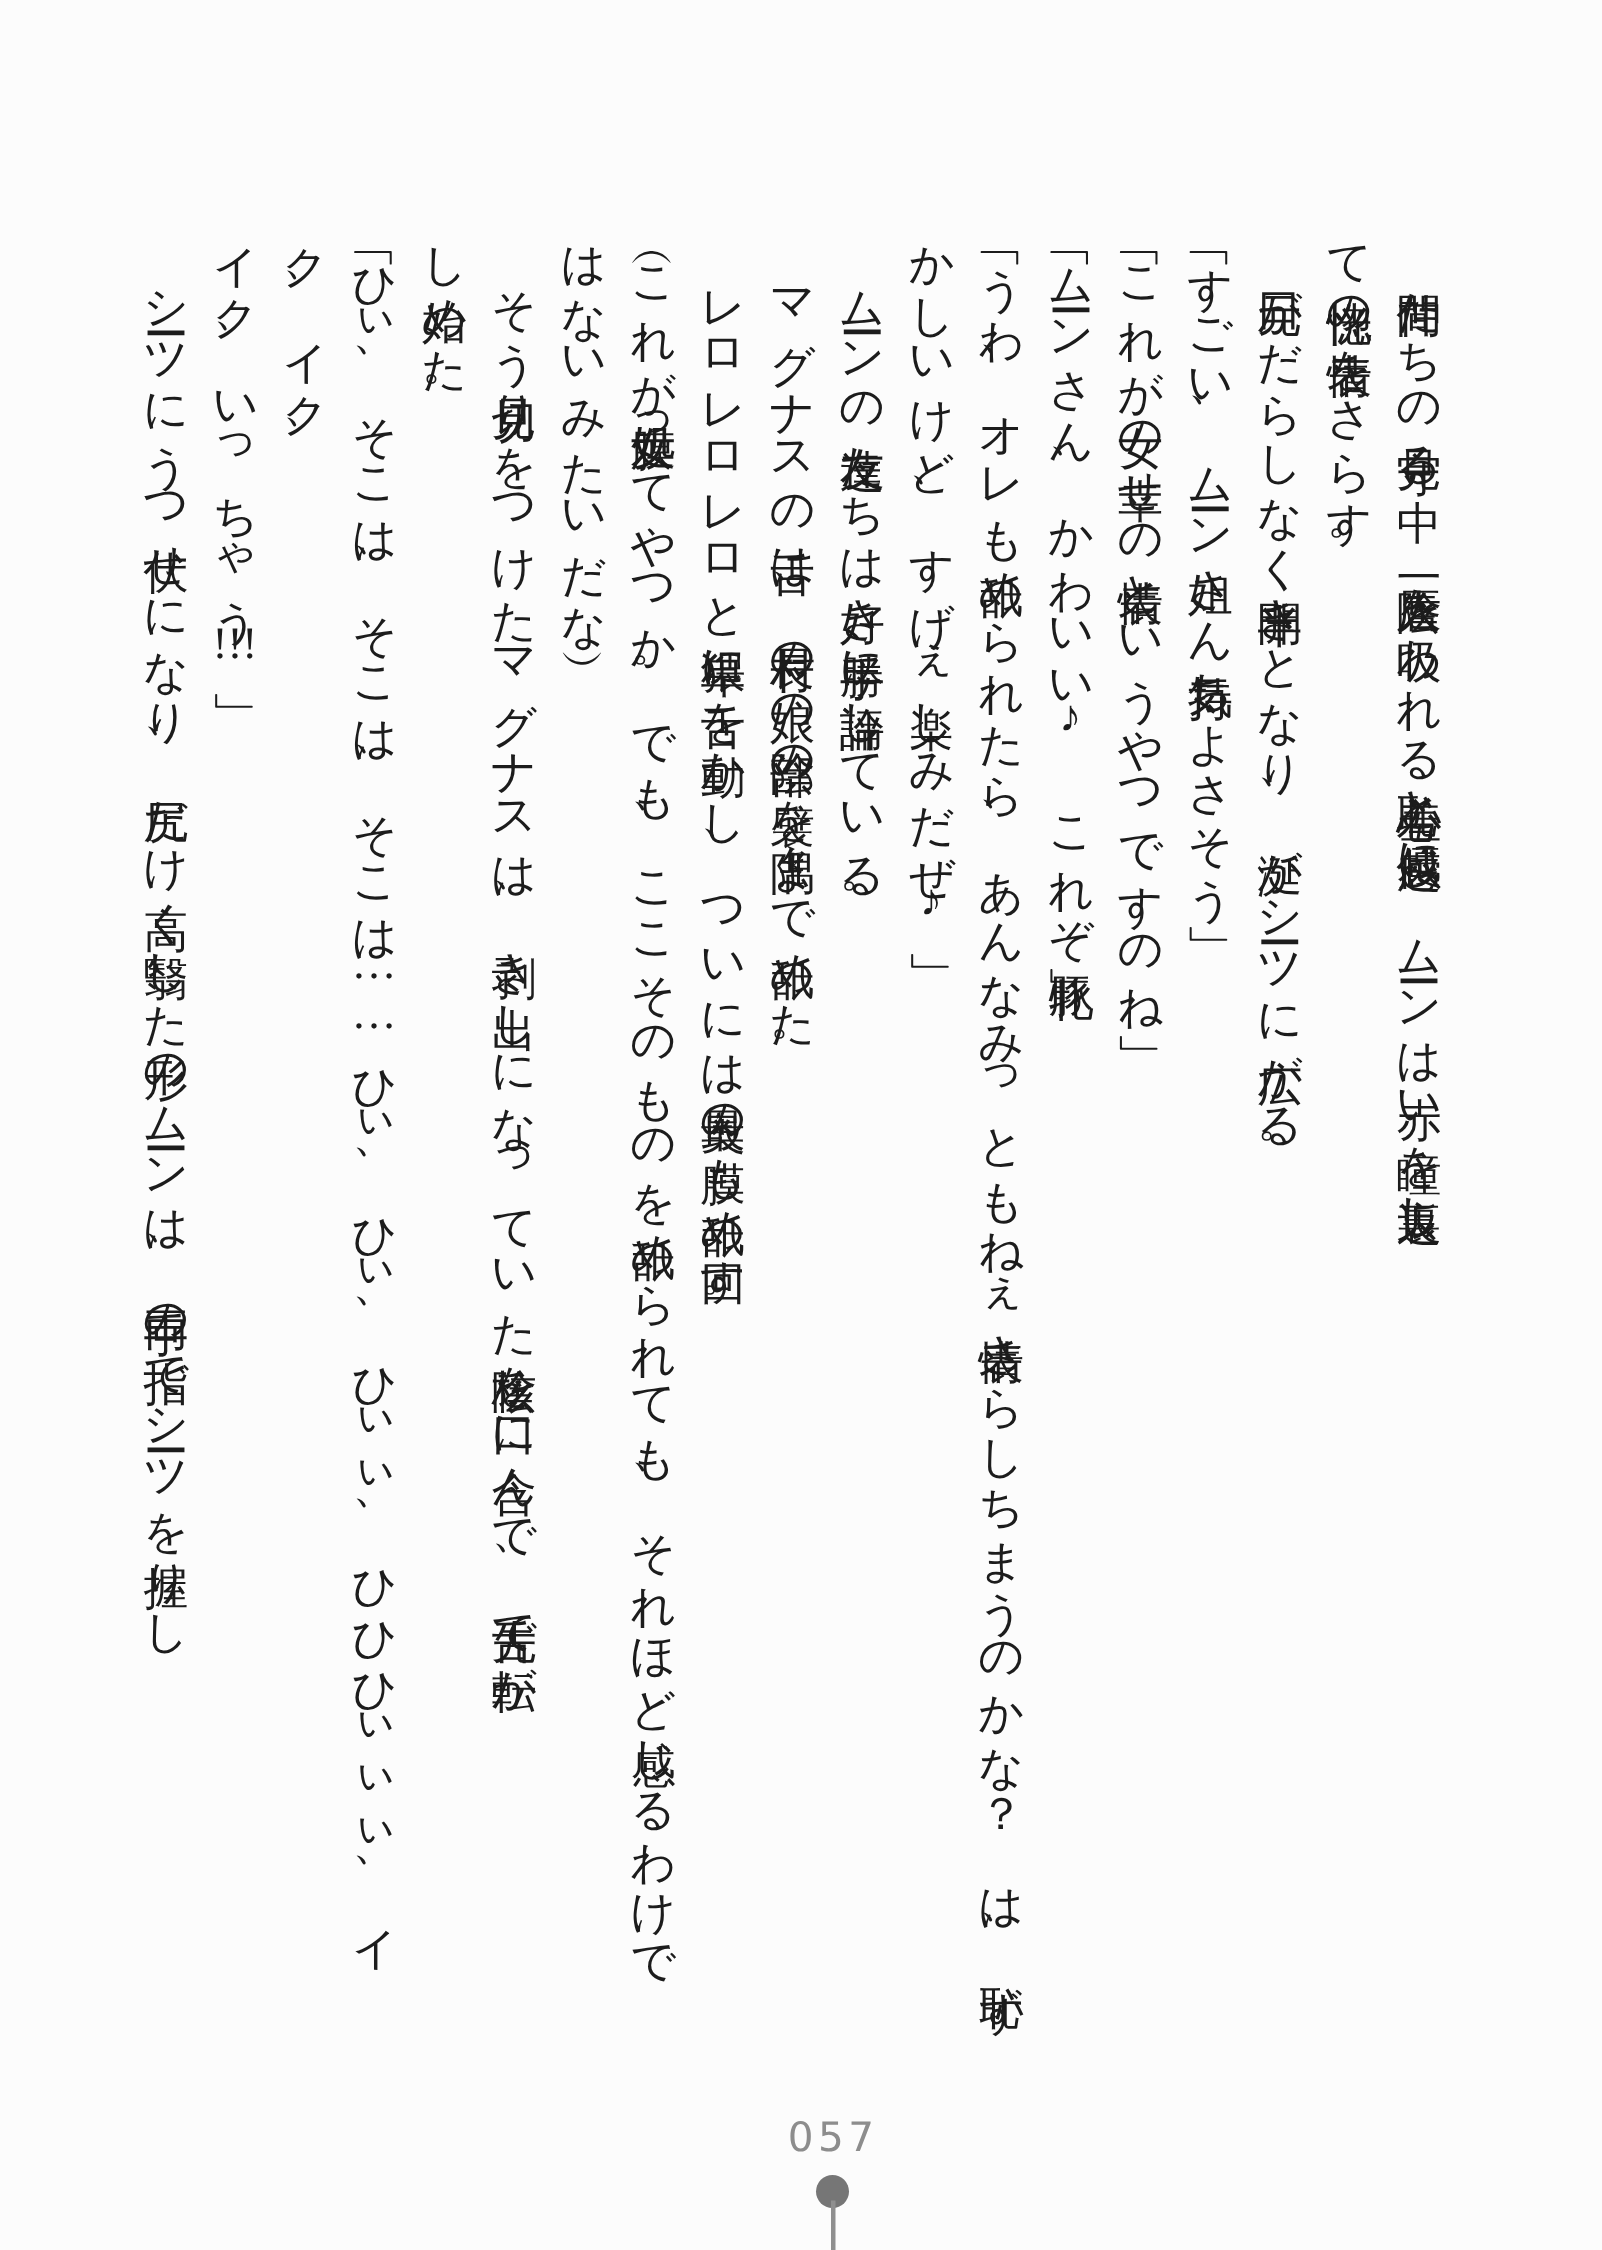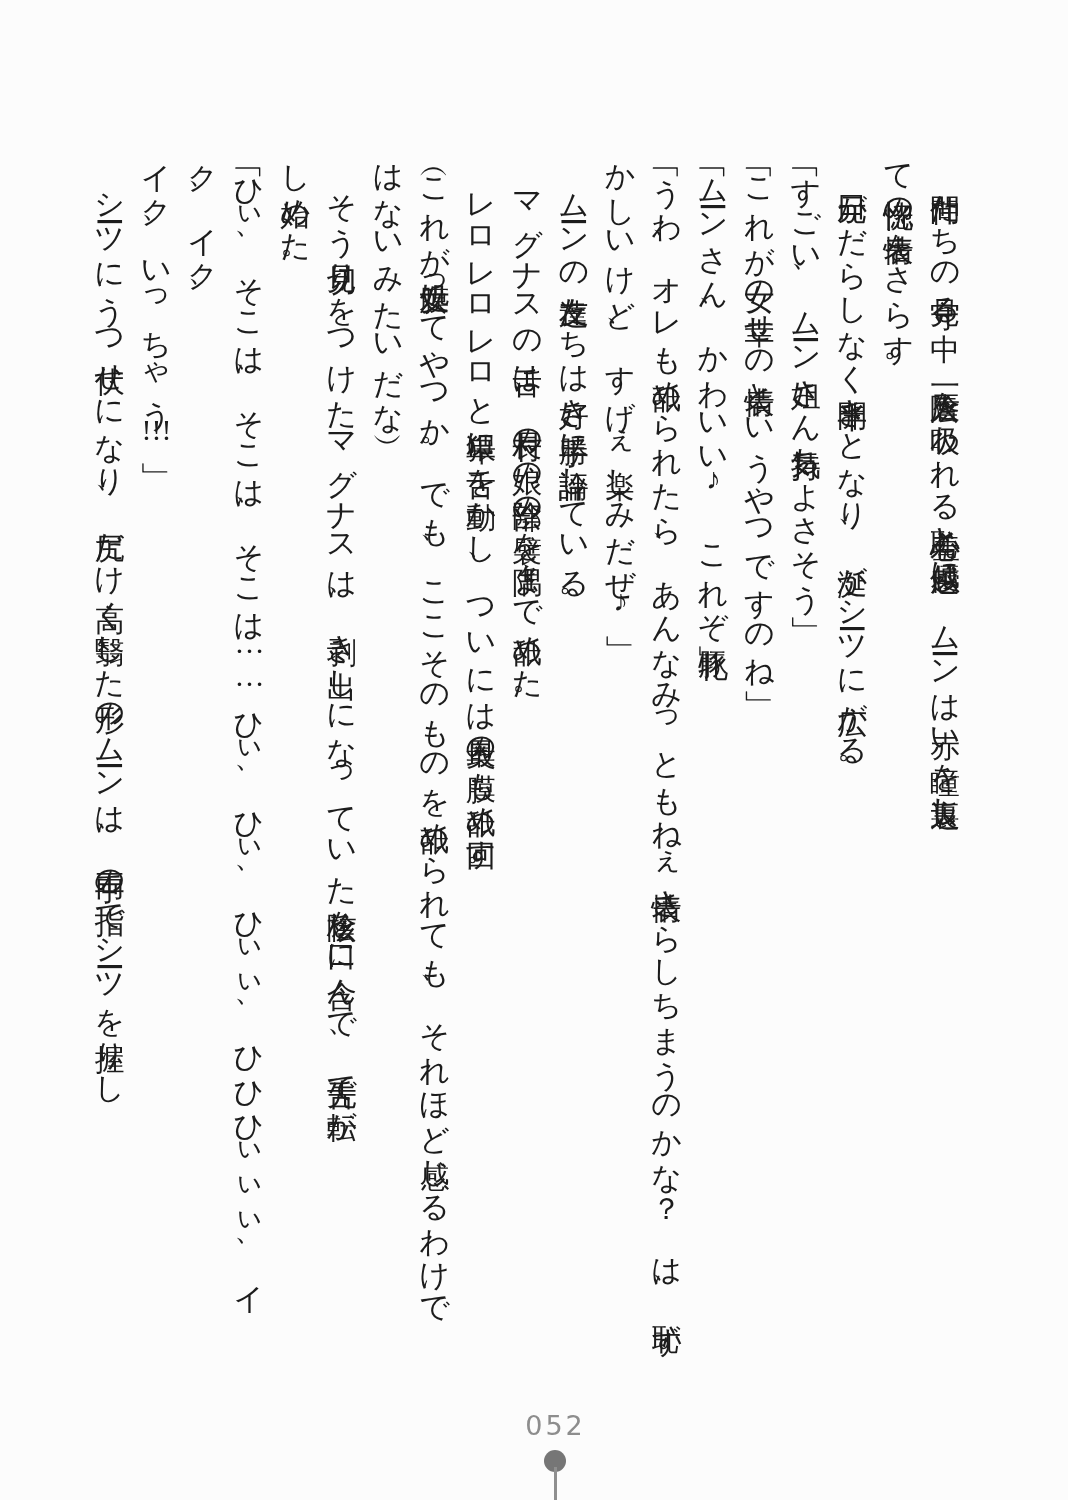--- a/index.html
+++ b/index.html
@@ -88,18 +88,18 @@
       <p class="line" style="text-indent: 15px;">（これが処女膜ってやつか。でも、ここそのものを舐められても、それほど感じるわけで</p>
       <p class="line" style="text-indent: 0px;">はないみたいだな）</p>
       <p class="line" style="text-indent: 30px;">そう見切りをつけたマグナスは、剥き出しになっていた陰核を口に含んで、舌先で転が</p>
       <p class="line" style="text-indent: 0px;">し始めた。</p>
       <p class="line" style="text-indent: 15px;">「ひぃ、そこは、そこは、そこは……ひぃ、ひぃ、ひぃぃ、ひひひぃぃぃ、イク、イク、</p>
       <p class="line" style="text-indent: 0px;">イク、いっちゃう<span class="tcy">!!!</span>」</p>
       <p class="line" style="text-indent: 30px;">シーツにうつ伏せになり、尻だけ高く翳した形のムーンは、両手の指でシーツを握りし</p>
     </div>
 
   <div class="footer">
-    <div class="page-number">052</div>
+    <div class="page-number">057</div>
     <div class="pin"></div>
     <div class="pin-line"></div>
   </div>
 
 </div>
 
 </body></html>

